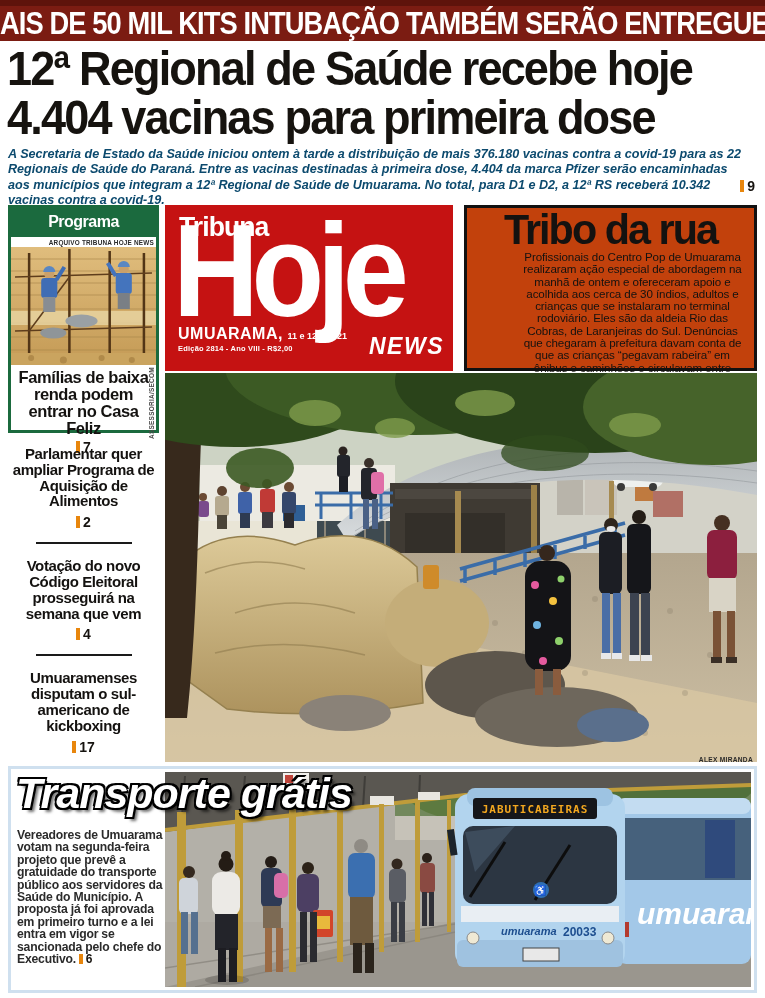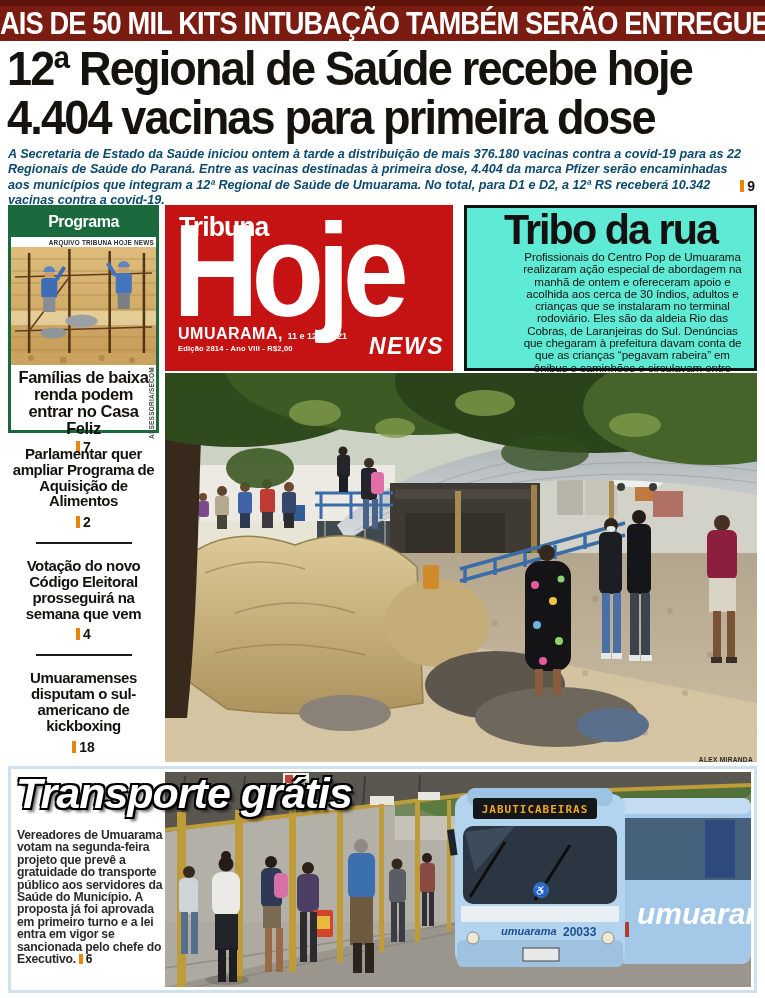--- a/index.html
+++ b/index.html
@@ -86,21 +86,21 @@
   .mh-cityline{ position:absolute; left:13px; top:120px; color:#fff; white-space:nowrap; }
   .mh-city{ font-weight:bold; font-size:16px; letter-spacing:.5px; }
   .mh-date{ font-weight:bold; font-size:9px; }
   .mh-edition{
     position:absolute; left:13px; top:139px; color:#fff; font-weight:bold; font-size:7.5px;
     letter-spacing:.2px;
   }
   
   .tribo{
     position:absolute; left:464px; top:205px; width:293px; height:166px;
-    border:3px solid #111; background:#5eead4; padding:0 12px;
+    border:3px solid #111; background:#c2410c; padding:0 12px;
   }
   .tribo-head{
     text-align:center; font-weight:bold; font-size:43px; line-height:42px;
     letter-spacing:-2px; color:#141210; transform:scaleX(.96); transform-origin:center top;
   }
   .tribo-body{
     text-align:center; font-size:11.6px; line-height:12.3px; color:#141210;
     margin-top:1px; letter-spacing:-.1px;margin-left:44px;
   }
   .tribo-body .pageref{ font-size:12px; }
@@ -220,21 +220,21 @@
       <div class="t-ref pageref"><span class="refbar"></span><span>2</span></div>
     </div>
     <div class="t-divider"></div>
     <div class="teaser">
       <div class="t-head">Votação do novo Código Eleitoral prosseguirá na semana que vem</div>
       <div class="t-ref pageref"><span class="refbar"></span><span>4</span></div>
     </div>
     <div class="t-divider"></div>
     <div class="teaser">
       <div class="t-head">Umuaramenses disputam o sul-americano de kickboxing</div>
-      <div class="t-ref pageref"><span class="refbar"></span><span>18</span></div>
+      <div class="t-ref pageref"><span class="refbar"></span><span>17</span></div>
     </div>
   </div>
 
   <div class="masthead">
     <div class="mh-hoje">Hoje</div>
     <div class="mh-tribuna">Tribuna</div>
     <div class="mh-news">NEWS</div>
     <div class="mh-cityline">
       <span class="mh-city">UMUARAMA,</span>
       <span class="mh-date">11 e 12/9/2021</span>

